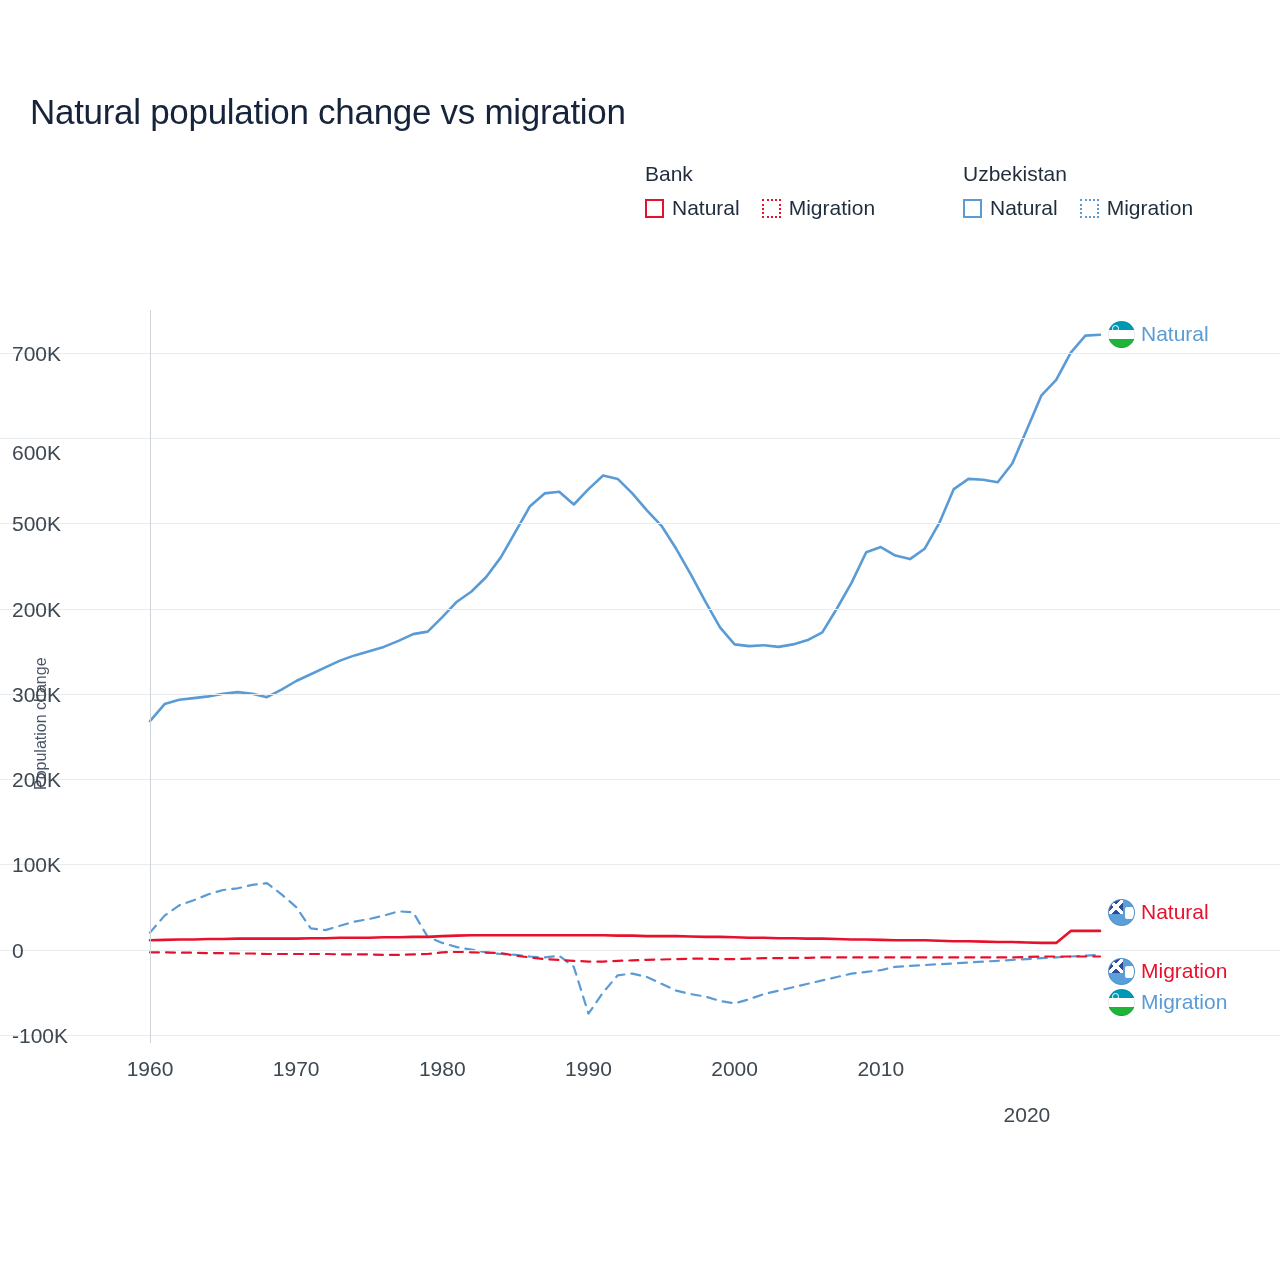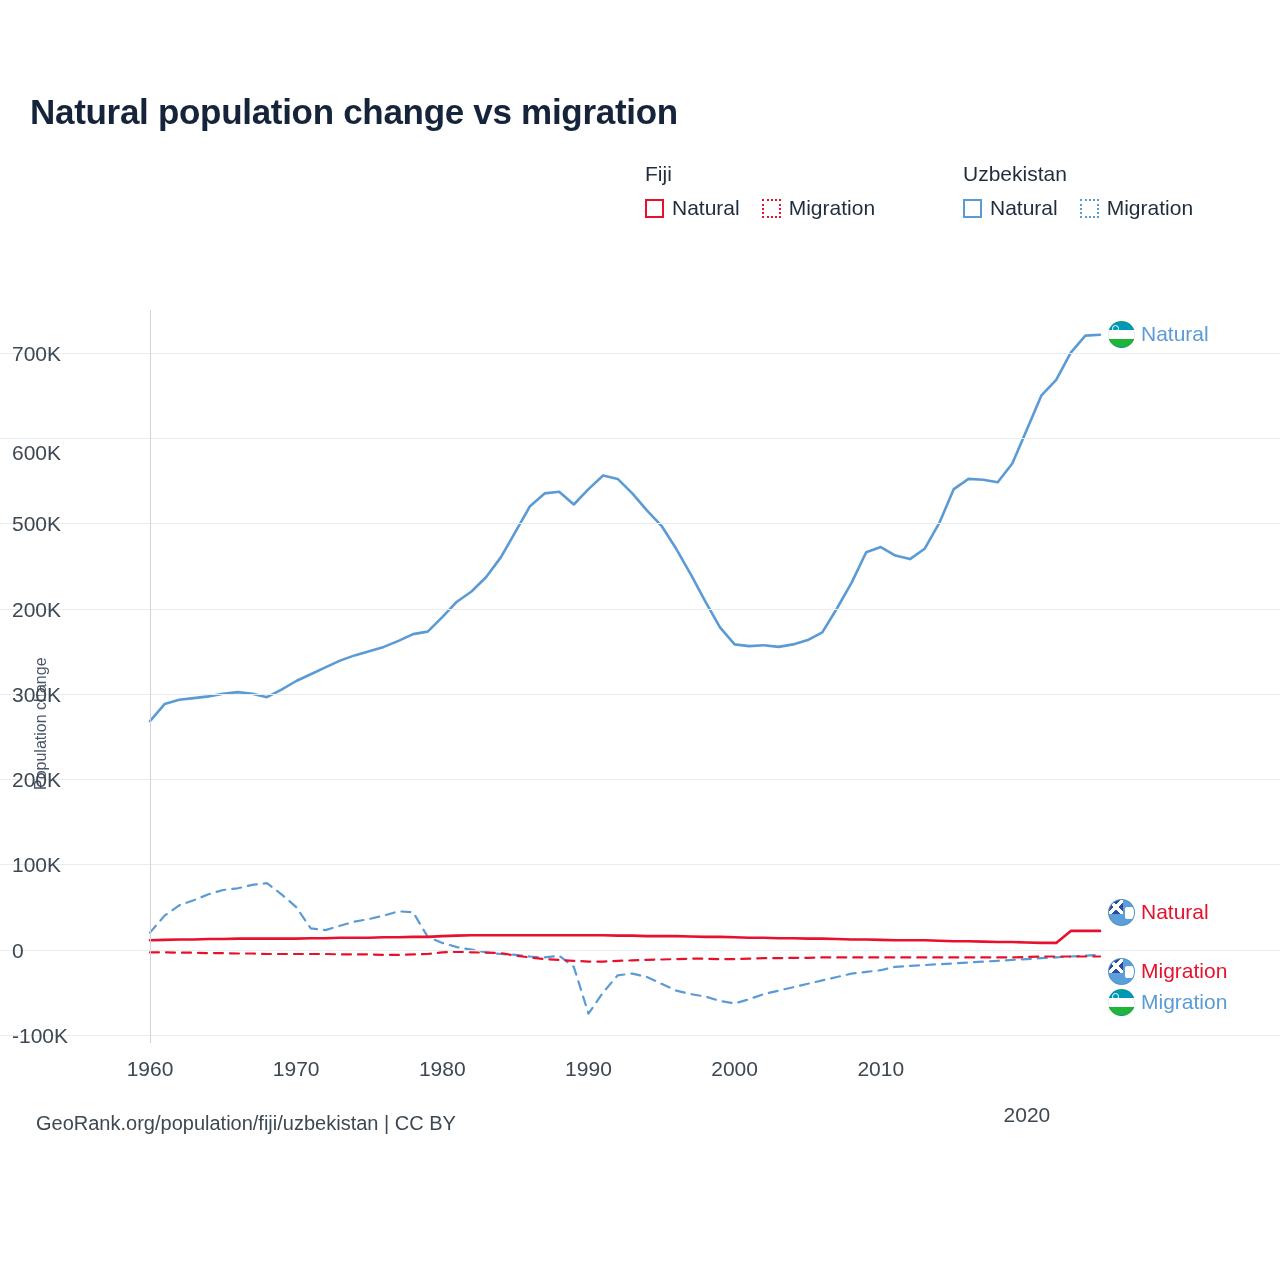--- a/index.html
+++ b/index.html
@@ -5,21 +5,21 @@
   html,body{margin:0;padding:0;}
   body{
     width:1280px;height:1280px;background:#ffffff;
     font-family:"Liberation Sans", sans-serif;
     color:#1f2d3d;
     position:relative;
     overflow:hidden;
   }
   #chart-title{
     position:absolute;left:30px;top:92px;
-    font-size:35px;font-weight:bold;color:#16243b;
+    font-size:35px;font-weight:normal;color:#16243b;
     letter-spacing:-0.3px;
   }
   
   #legend{
     position:absolute;left:645px;top:162px;width:620px;
     font-size:21px;color:#1f2d3d;
   }
   .legend-col{position:absolute;top:0;}
   .legend-col.fiji{left:0;}
   .legend-col.uzb{left:318px;}
@@ -65,21 +65,21 @@
   #footer{position:absolute;left:36px;top:1108px;font-size:20px;color:#3d4852;line-height:1.55;}
   svg{display:block;}
 </style>
 </head>
 <body>
 
 <div id="chart-title">Natural population change vs migration</div>
 
 <div id="legend">
   <div class="legend-col fiji">
-    <div class="legend-country">Fiji</div>
+    <div class="legend-country">Bank</div>
     <div class="legend-items">
       <div class="legend-item">
         <span class="swatch sw-solid-red"></span>
         <span>Natural</span>
       </div>
       <div class="legend-item">
         <span class="swatch sw-dot-red"></span>
         <span>Migration</span>
       </div>
     </div>
@@ -153,14 +153,13 @@
         <span class="txt-red">Migration</span>
       </div>
       <div class="endlabel" style="left: 1108px; top: 728.824px;">
         <span class="flag flag-uz"></span>
         <span class="txt-blue">Migration</span>
       </div>
     </div>
 </div>
 
 <div id="footer">
-  <div>GeoRank.org/population/fiji/uzbekistan | CC BY</div>
 </div>
 
 </body></html>

